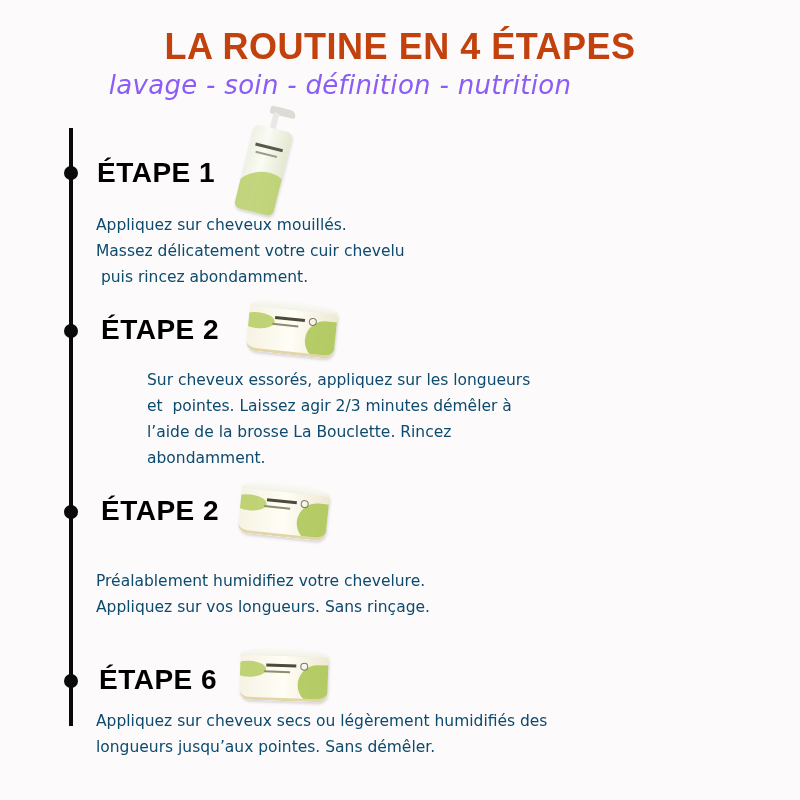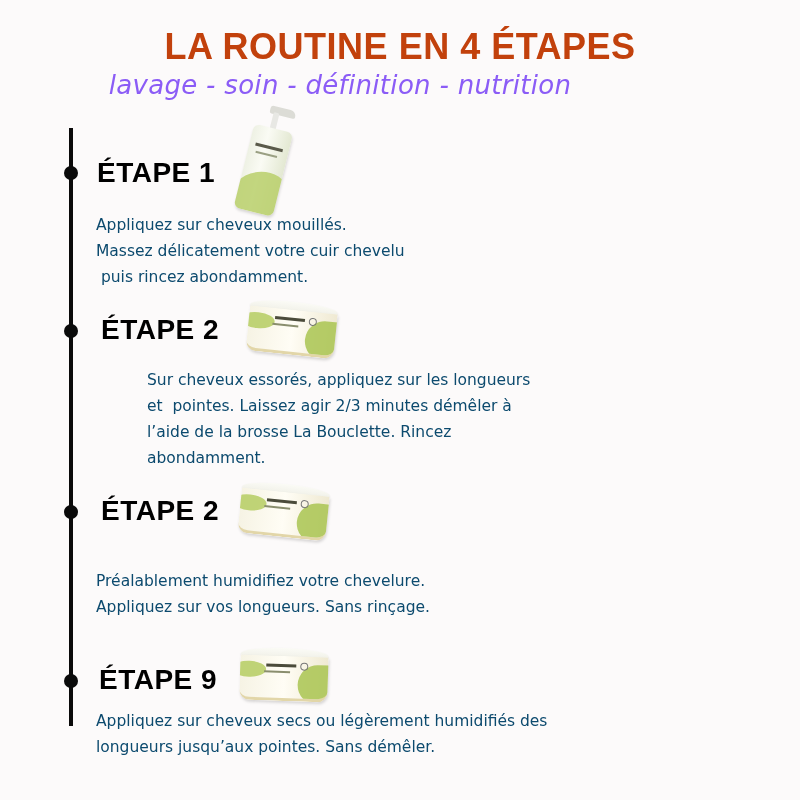--- a/index.html
+++ b/index.html
@@ -165,21 +165,21 @@
         <div class="brand"></div>
         <div class="sub"></div>
         <div class="badge"></div>
       </div>
   </div>
   <div class="step-text" style="left:96px; top:568px;">Préalablement humidifiez votre chevelure.
 Appliquez sur vos longueurs. Sans rinçage.</div>
 </div>
 
 <div>
-  <div class="step-title" style="left:99px; top:664px;">ÉTAPE 9</div>
+  <div class="step-title" style="left:99px; top:664px;">ÉTAPE 6</div>
   <div class="jar" style="left:240px; top:648px; transform:rotate(2deg);">
     <div class="lid"></div>
     <div class="base">
         <div class="leaf1"></div>
         <div class="leaf2"></div>
         <div class="brand"></div>
         <div class="sub"></div>
         <div class="badge"></div>
       </div>
   </div>

